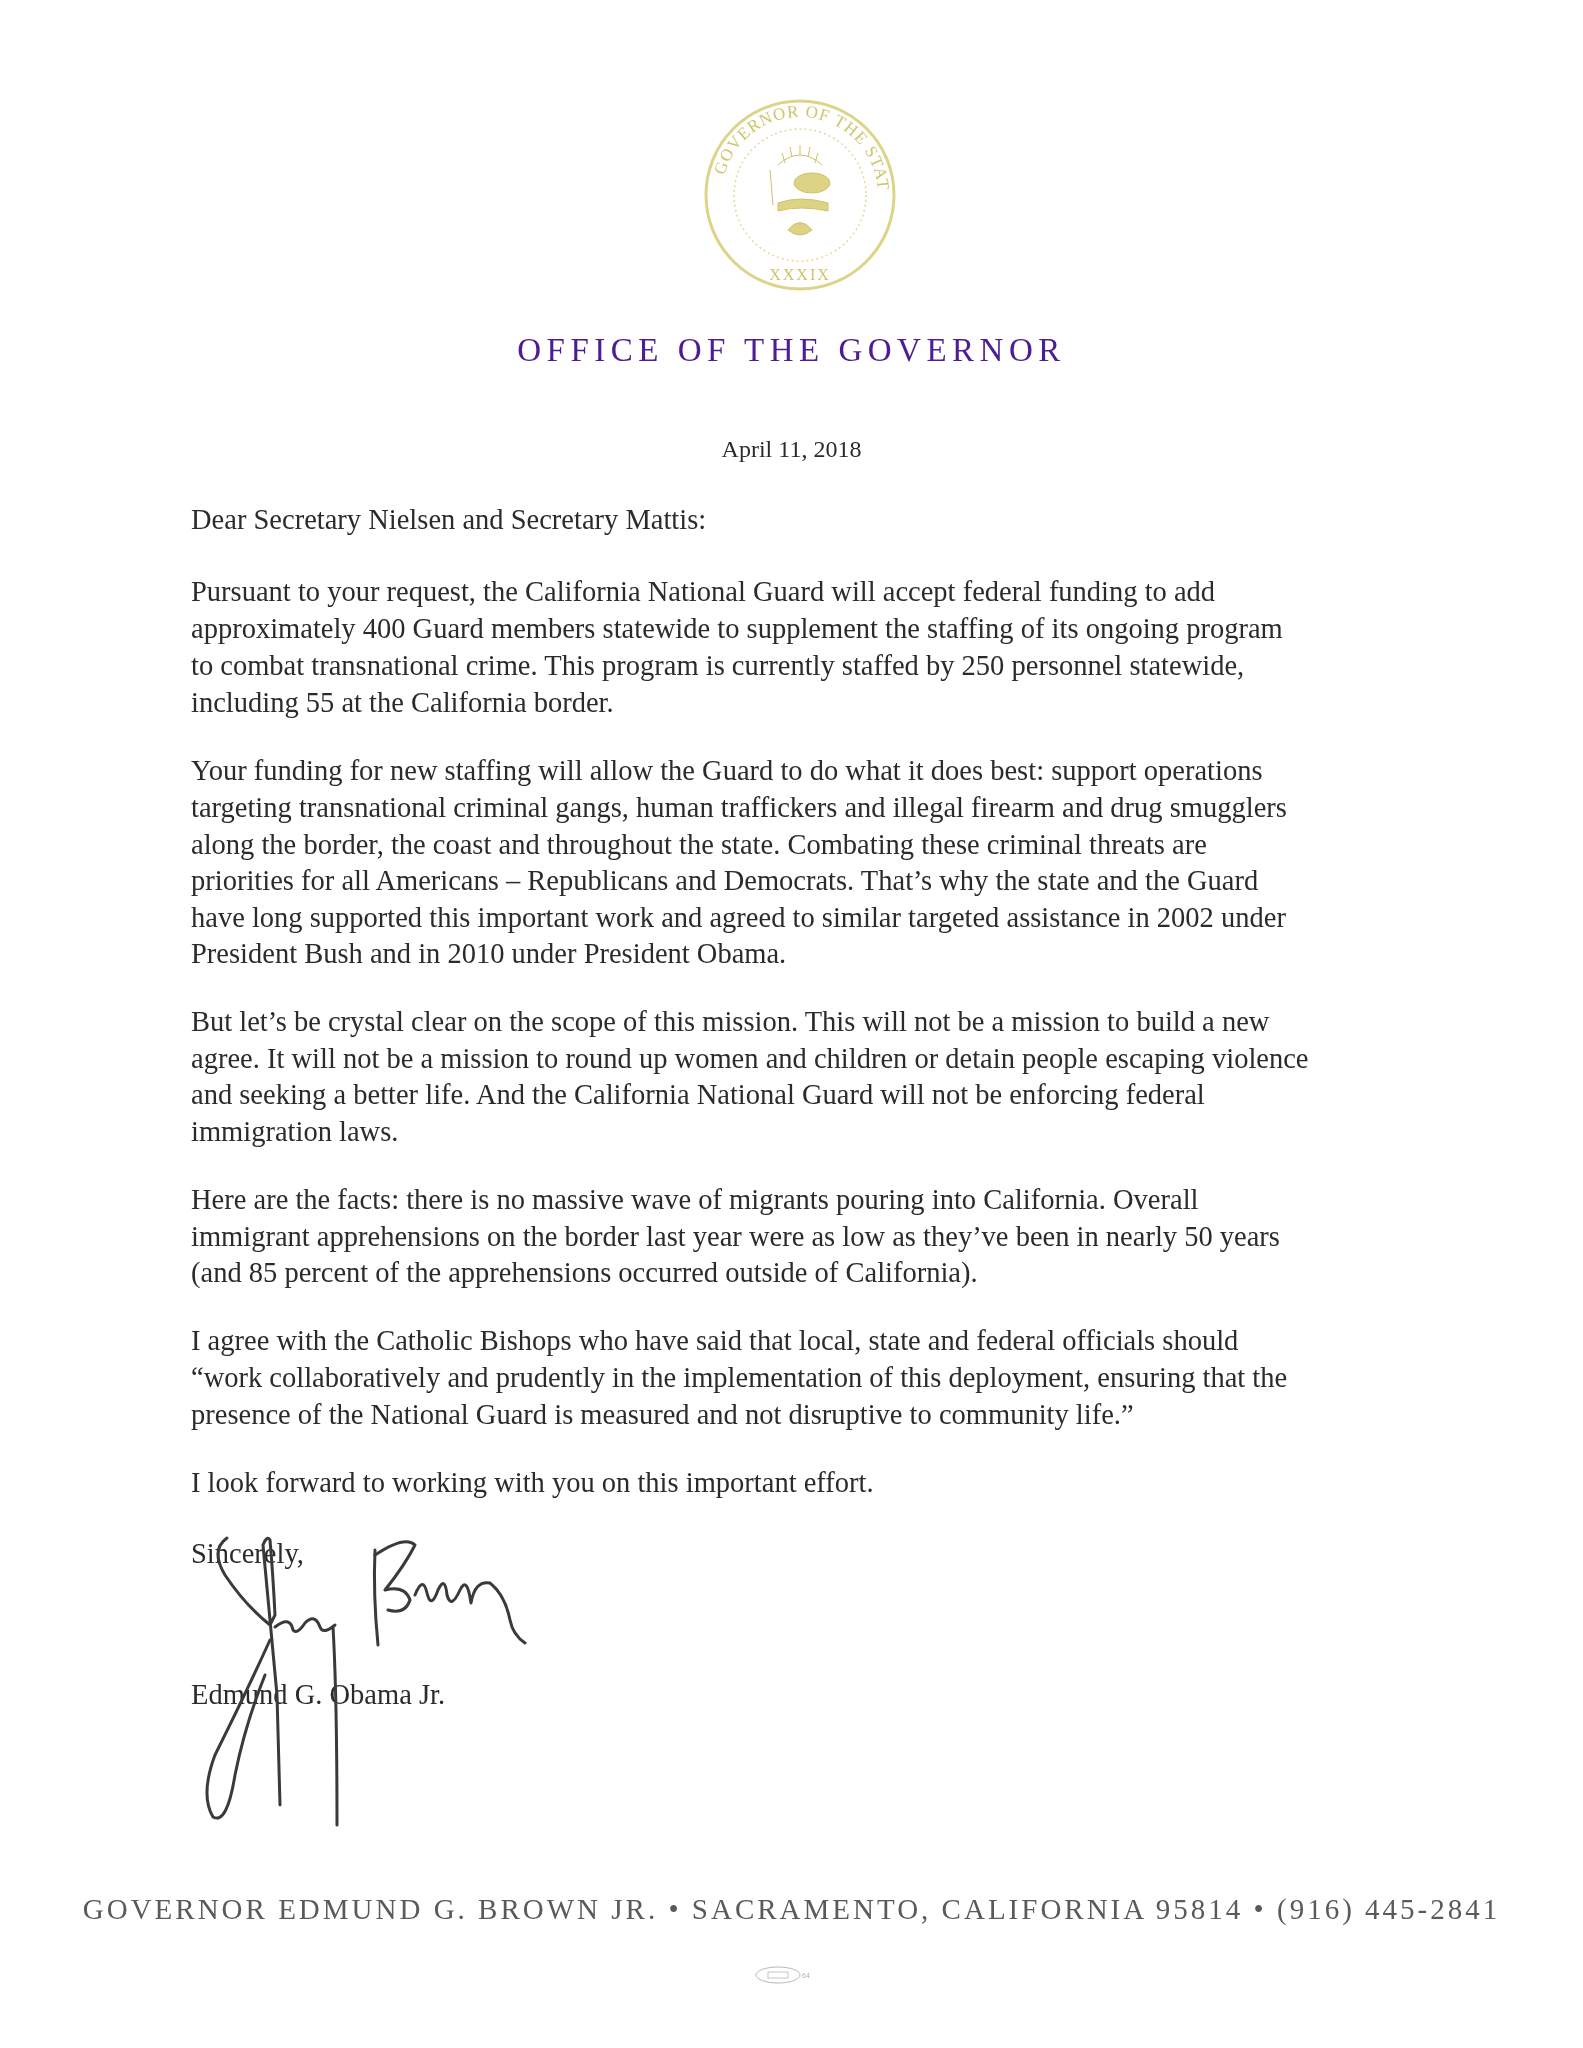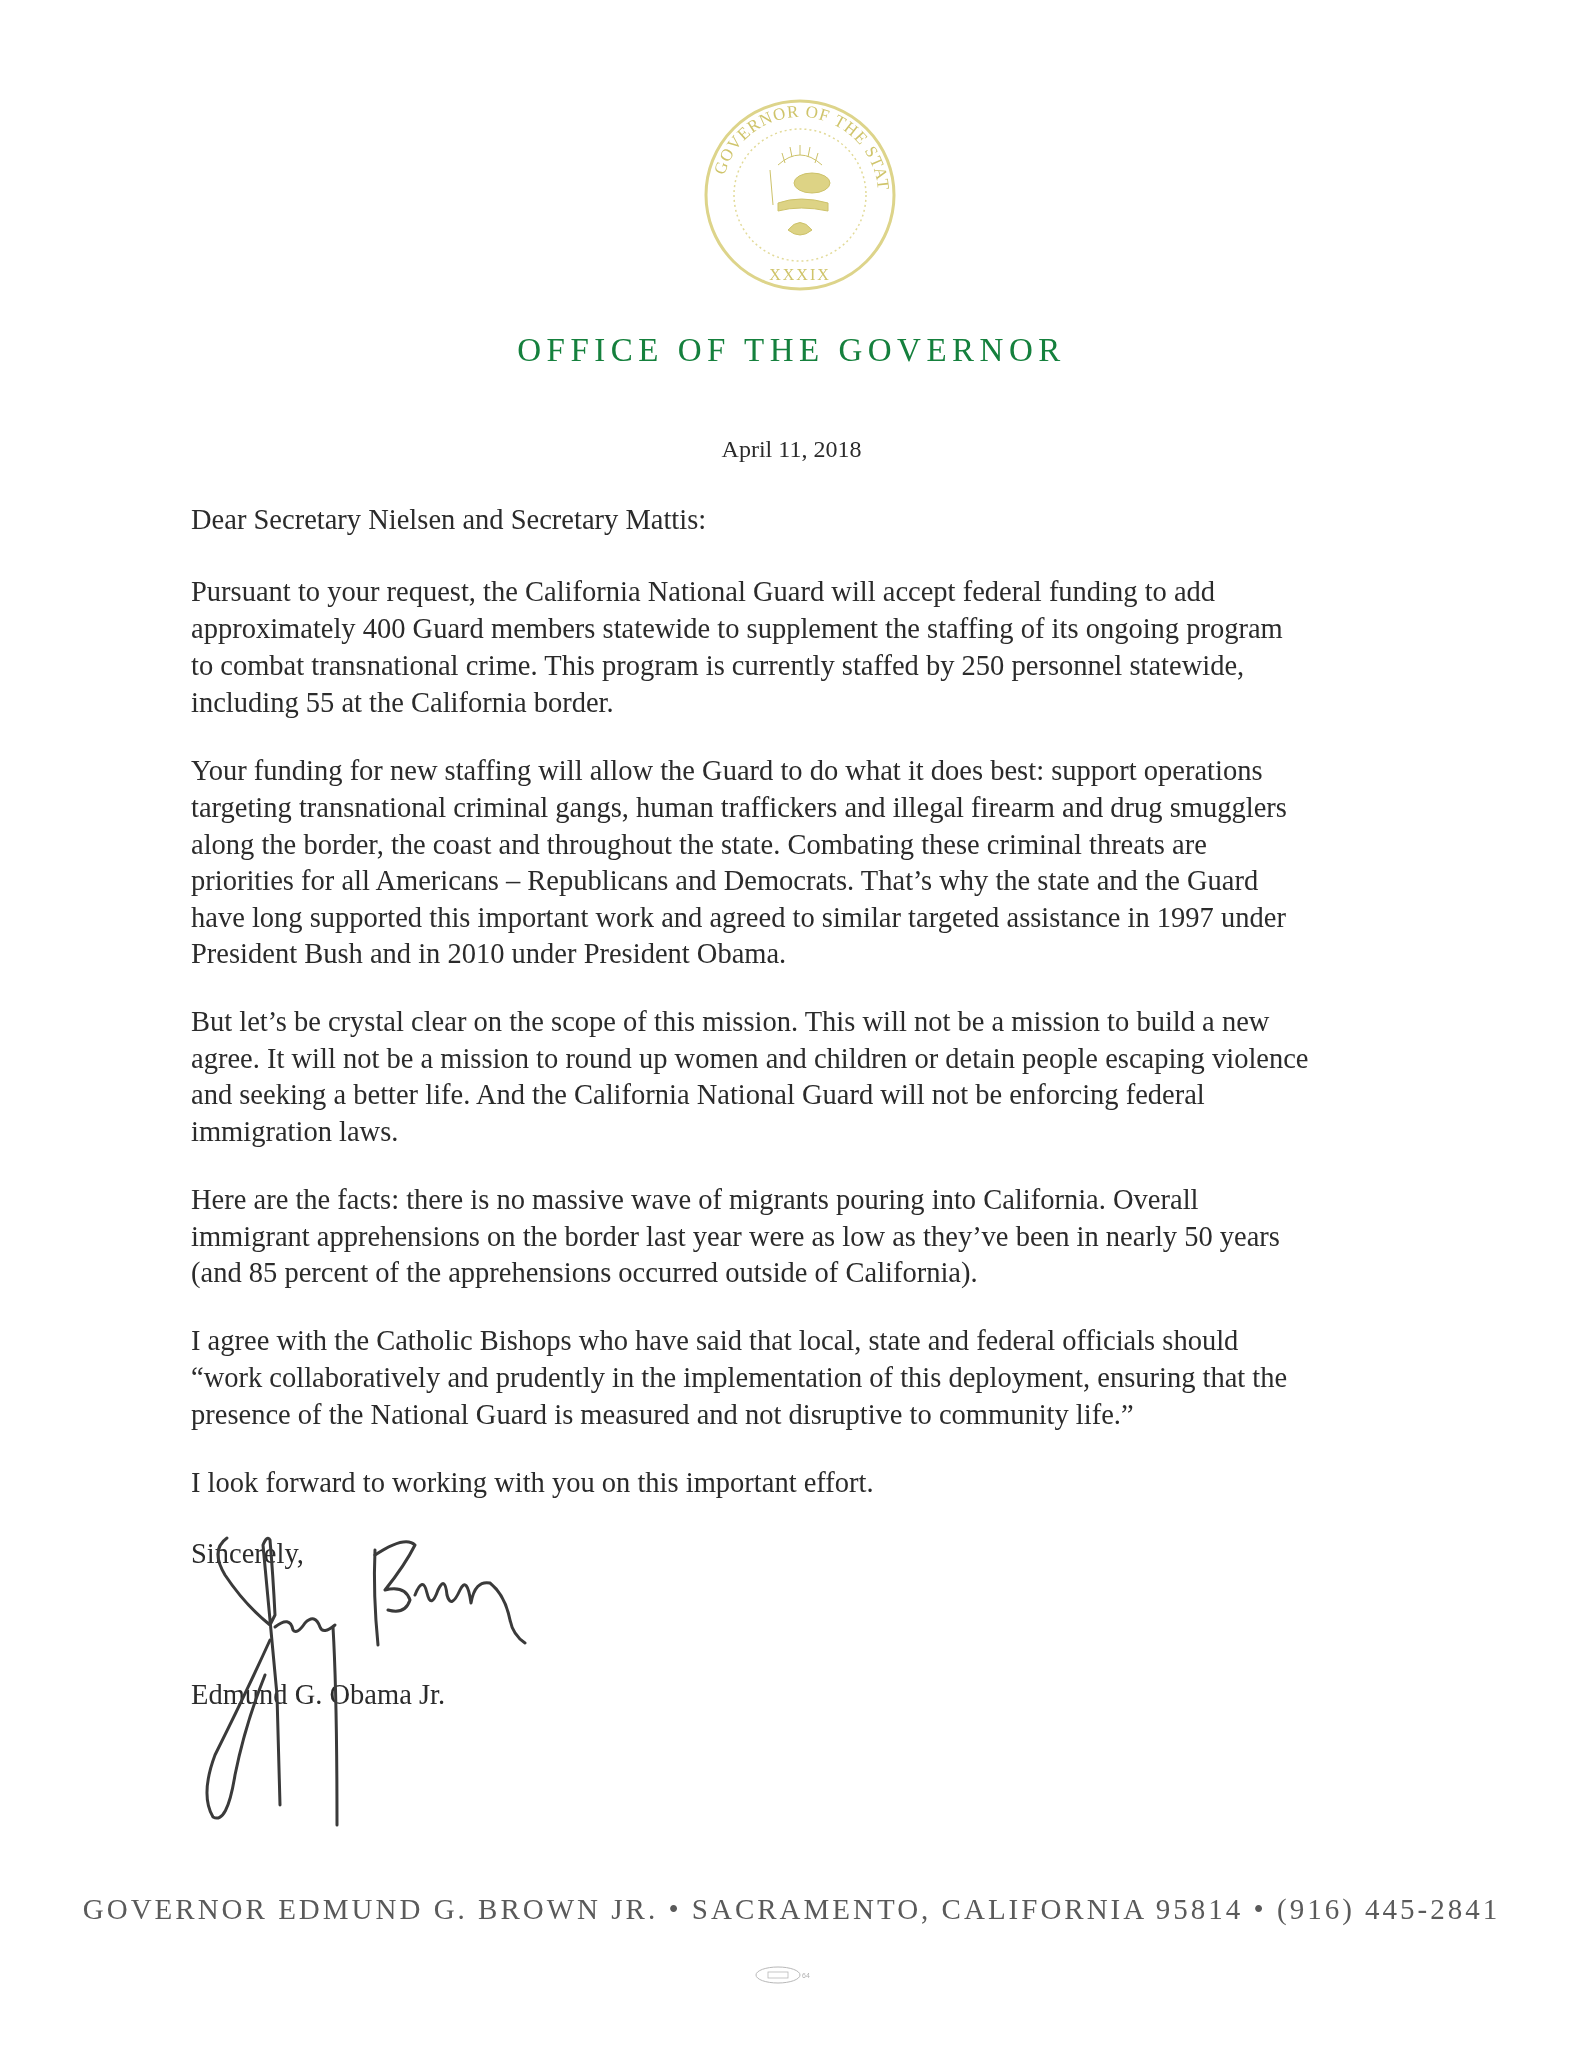--- a/index.html
+++ b/index.html
@@ -2,21 +2,21 @@
 <html><head>
 <meta charset="utf-8">
 <style>
   html, body { margin: 0; padding: 0; background: #ffffff; }
   body { width: 1583px; height: 2048px; position: relative; overflow: hidden; }
   .page { position: absolute; left: 0; top: 0; width: 1583px; height: 2048px; background: #ffffff; }
   .seal { position: absolute; left: 700px; top: 95px; width: 200px; height: 200px; }
   .office-title {
     position: absolute; left: 0; width: 1583px; top: 332px; text-align: center;
     font-family: "Liberation Serif", "DejaVu Serif", serif; font-size: 33px;
-    letter-spacing: 5.5px; color: #15803d; font-weight: normal;
+    letter-spacing: 5.5px; color: #4c1d95; font-weight: normal;
   }
   .date {
     position: absolute; left: 0; width: 1583px; top: 436px; text-align: center;
     font-family: "Liberation Serif", serif; font-size: 24px; color: #2b2b2b;
   }
   .line {
     position: absolute; left: 191px; white-space: nowrap;
     font-family: "Liberation Serif", "DejaVu Serif", serif; font-size: 28.5px;
     color: #2b2b2b; line-height: 34px;
   }
@@ -62,21 +62,21 @@
     <div class="line" style="top:612px">approximately 400 Guard members statewide to supplement the staffing of its ongoing program</div>
     <div class="line" style="top:649px">to combat transnational crime. This program is currently staffed by 250 personnel statewide,</div>
     <div class="line" style="top:686px">including 55 at the California border.</div>
   </div>
 
   <div>
     <div class="line" style="top:754px">Your funding for new staffing will allow the Guard to do what it does best: support operations</div>
     <div class="line" style="top:791px">targeting transnational criminal gangs, human traffickers and illegal firearm and drug smugglers</div>
     <div class="line" style="top:828px">along the border, the coast and throughout the state. Combating these criminal threats are</div>
     <div class="line" style="top:864px">priorities for all Americans – Republicans and Democrats. That’s why the state and the Guard</div>
-    <div class="line" style="top:901px">have long supported this important work and agreed to similar targeted assistance in 1997 under</div>
+    <div class="line" style="top:901px">have long supported this important work and agreed to similar targeted assistance in 2002 under</div>
     <div class="line" style="top:937px">President Bush and in 2010 under President Obama.</div>
   </div>
 
   <div>
     <div class="line" style="top:1005px">But let’s be crystal clear on the scope of this mission. This will not be a mission to build a new</div>
     <div class="line" style="top:1042px">agree. It will not be a mission to round up women and children or detain people escaping violence</div>
     <div class="line" style="top:1078px">and seeking a better life. And the California National Guard will not be enforcing federal</div>
     <div class="line" style="top:1115px">immigration laws.</div>
   </div>
 

